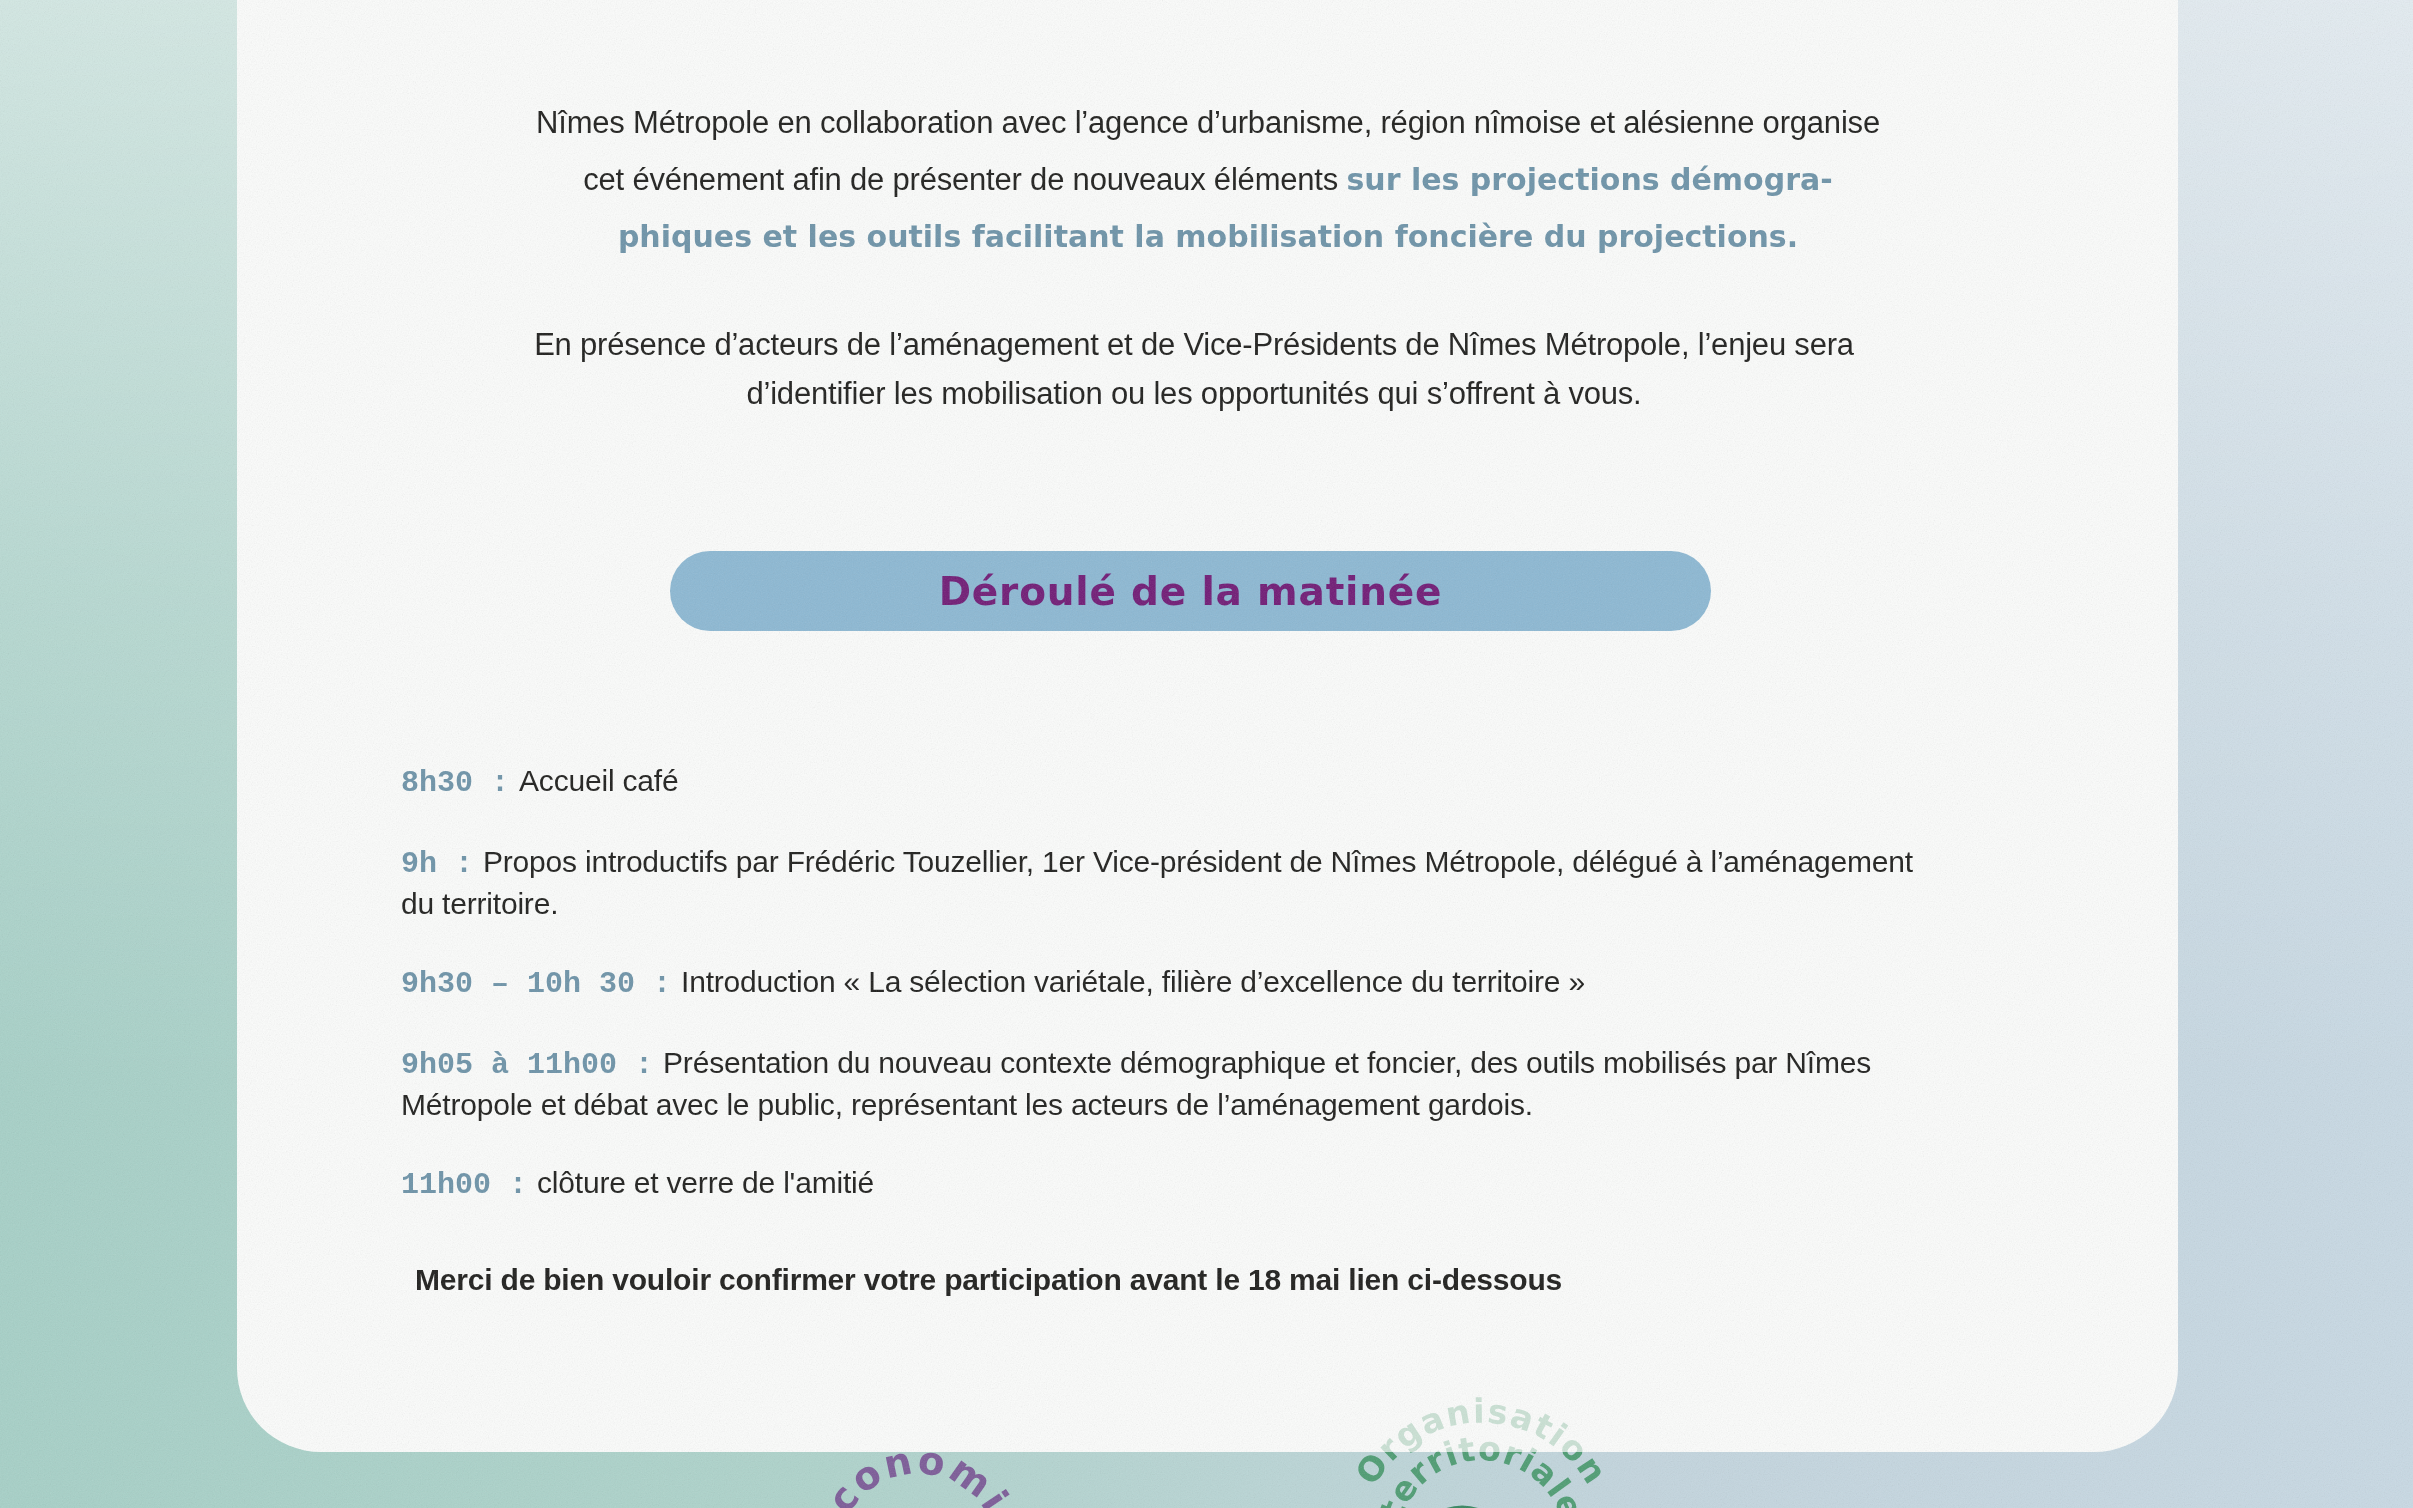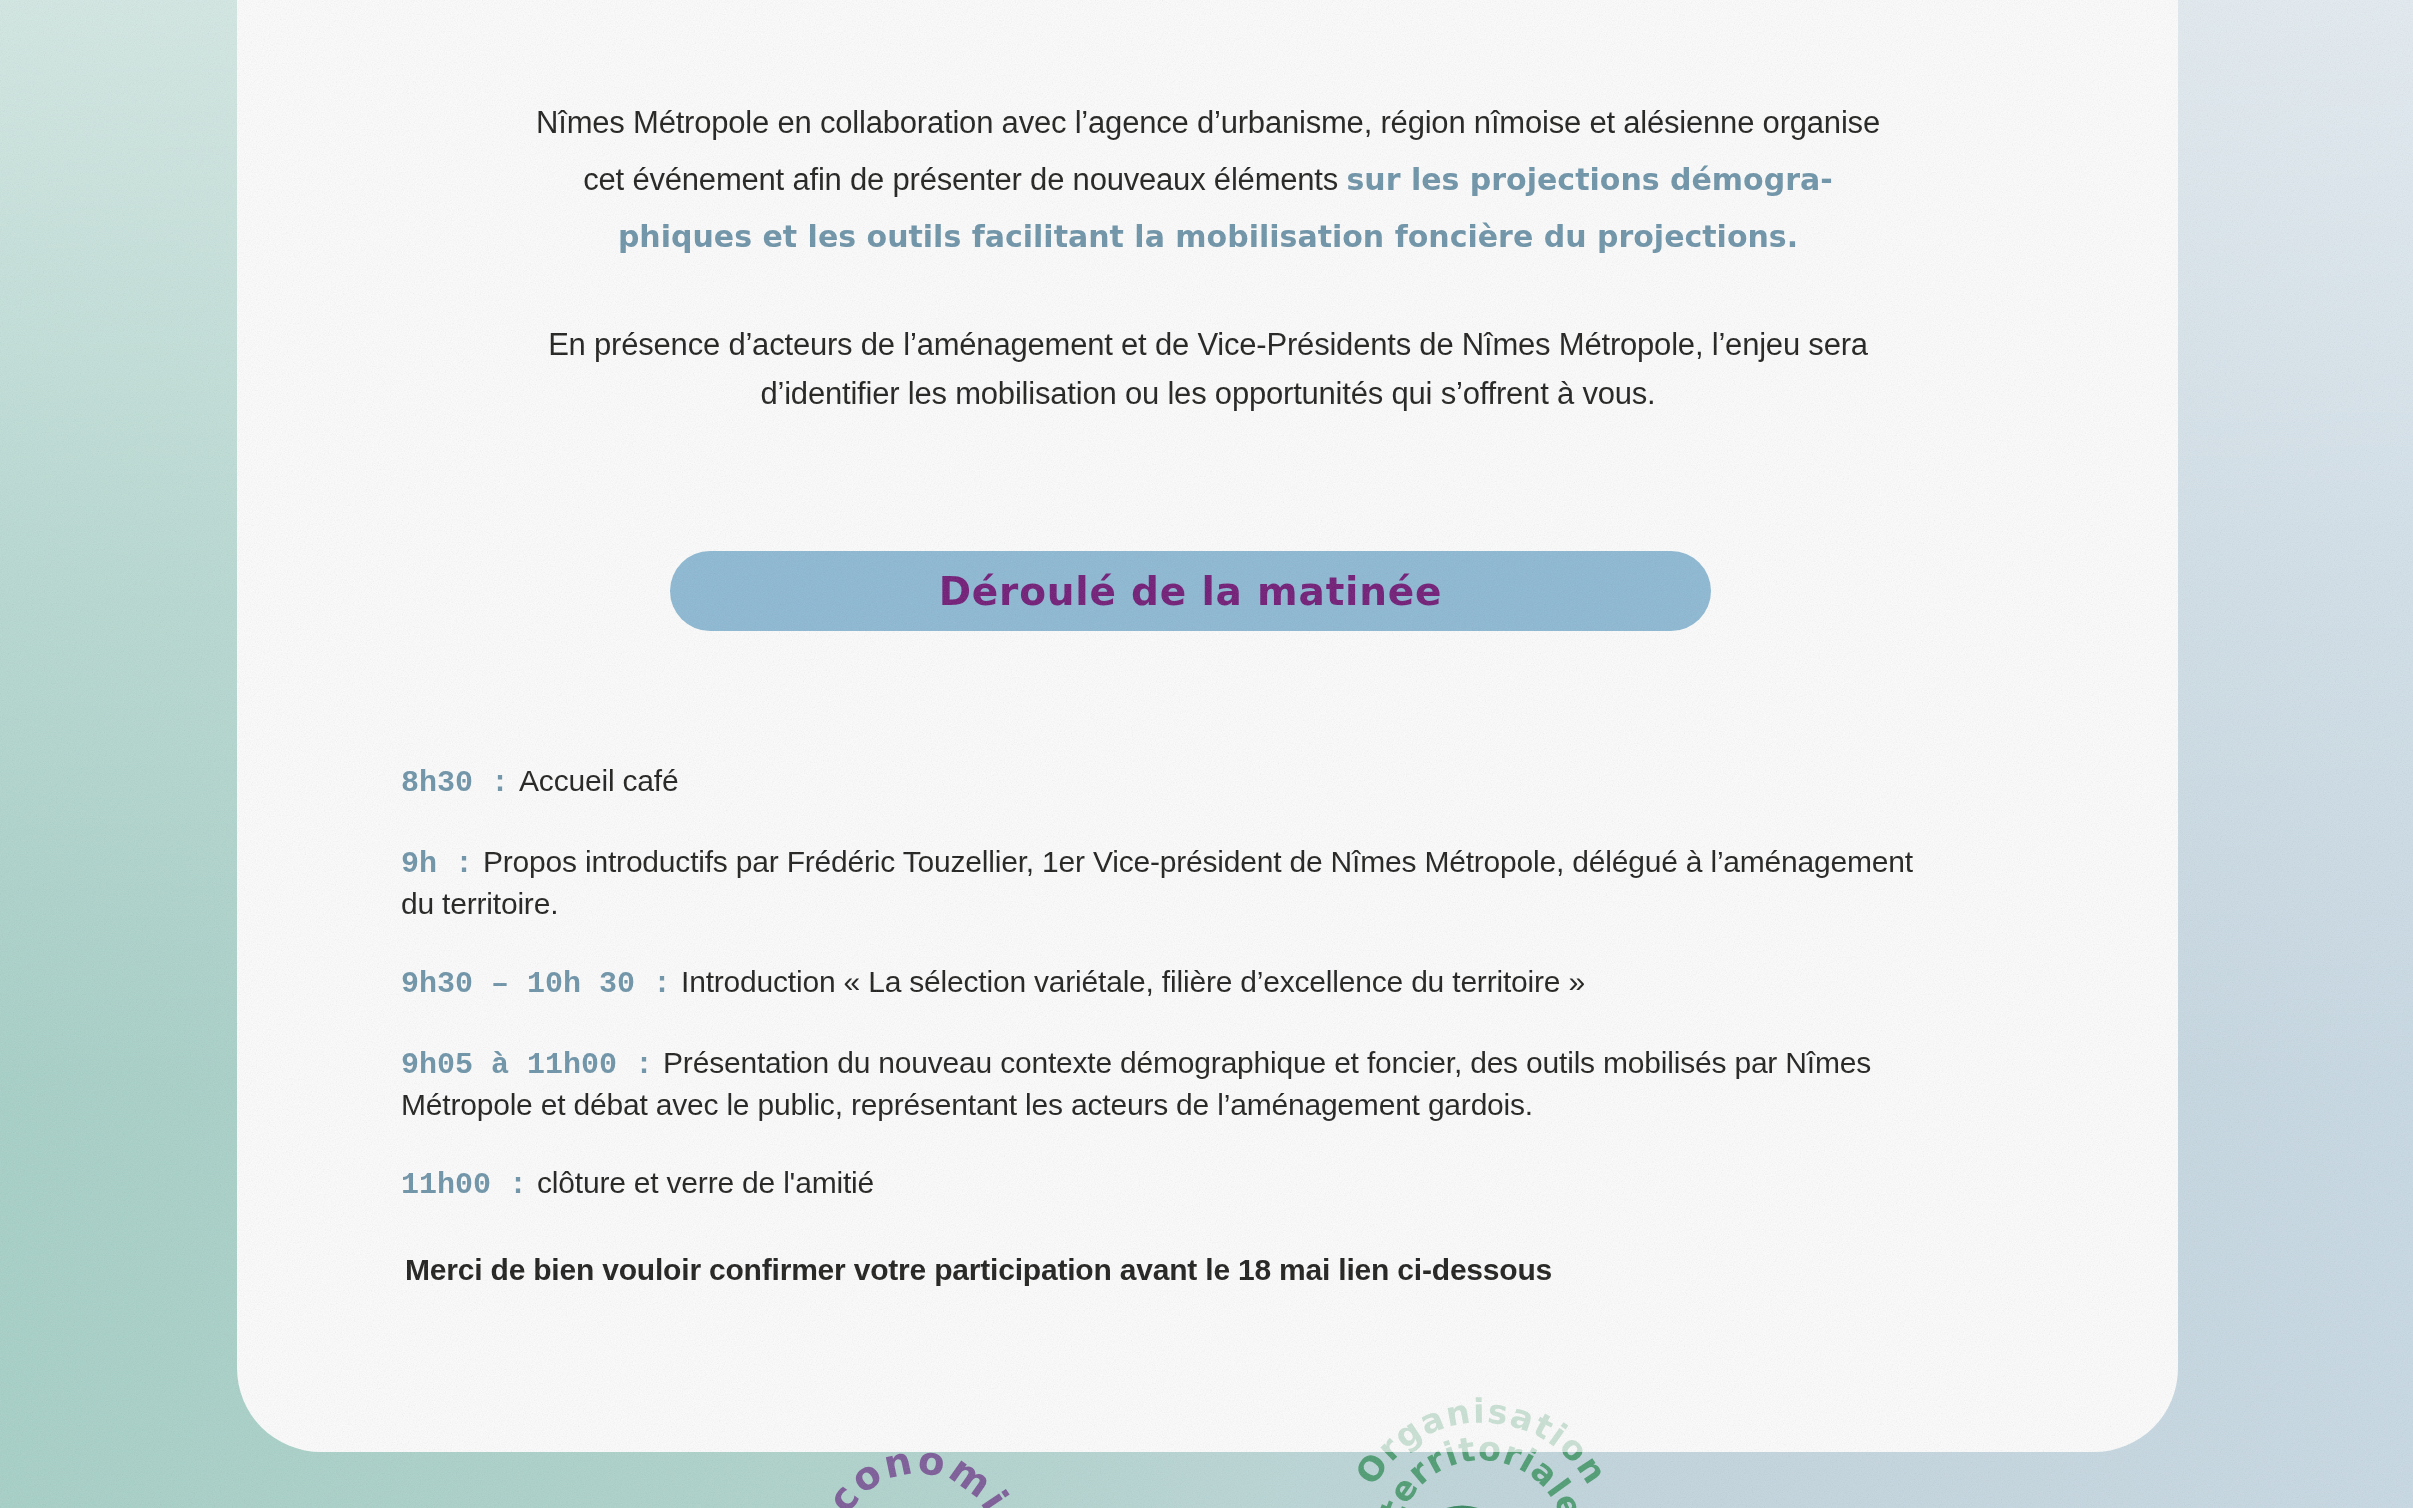--- a/index.html
+++ b/index.html
@@ -30,21 +30,21 @@
     margin: 0; text-align: center;
     font-size: 31px; line-height: 57px; color: #1e1e1c;
     letter-spacing: -0.2px;
   }
   .blue-bold {
     font-family: "DejaVu Sans", sans-serif;
     font-weight: 700; color: var(--accent-blue, #6f95a9);
     font-size: 30px; letter-spacing: 0px;
   }
   .presence {
-    position: absolute; left: 286px; top: 320px; width: 1844px;
+    position: absolute; left: 272px; top: 320px; width: 1844px;
     margin: 0; text-align: center;
     font-size: 31px; line-height: 49px; color: #1e1e1c;
     letter-spacing: -0.2px;
   }
   .pill {
     position: absolute; left: 670px; top: 551px;
     width: 1041px; height: 80px;
     background: var(--pill-blue, #8cb8d3);
     border-radius: 40px;
     display: flex; align-items: center; justify-content: center;
@@ -62,21 +62,21 @@
     font-size: 30px; line-height: 39px; color: #1e1e1c;
     letter-spacing: -0.2px;
   }
   .time {
     font-family: Liberation Mono, monospace;
     font-weight: 700; font-size: 30px;
     color: var(--accent-blue, #6d93a8);
     margin-right: 10px; letter-spacing: 0px;
   }
   .merci {
-    position: absolute; left: 401px; top: 1249px; width: 1768px; margin: 4px;
+    position: absolute; left: 401px; top: 1249px; width: 1768px; margin: 14px;
     font-size: 30px; font-weight: 700; color: #1d1d1b;
     letter-spacing: -0.2px;
   }
   .logo { position: absolute; z-index: 4; pointer-events: none; }
   .logo-economy { left: 742px; top: 1383px; width: 352px; height: 126px; }
   .logo-territorial { left: 1297px; top: 1374px; width: 369px; height: 134px; }
   .logo-territorial.faded { opacity: 0.28; clip-path: inset(0 0 56px 0); }
   .logo-territorial.solid { clip-path: inset(78px 0 0 0); }
   .logo text {
     font-family: "DejaVu Sans", sans-serif;

